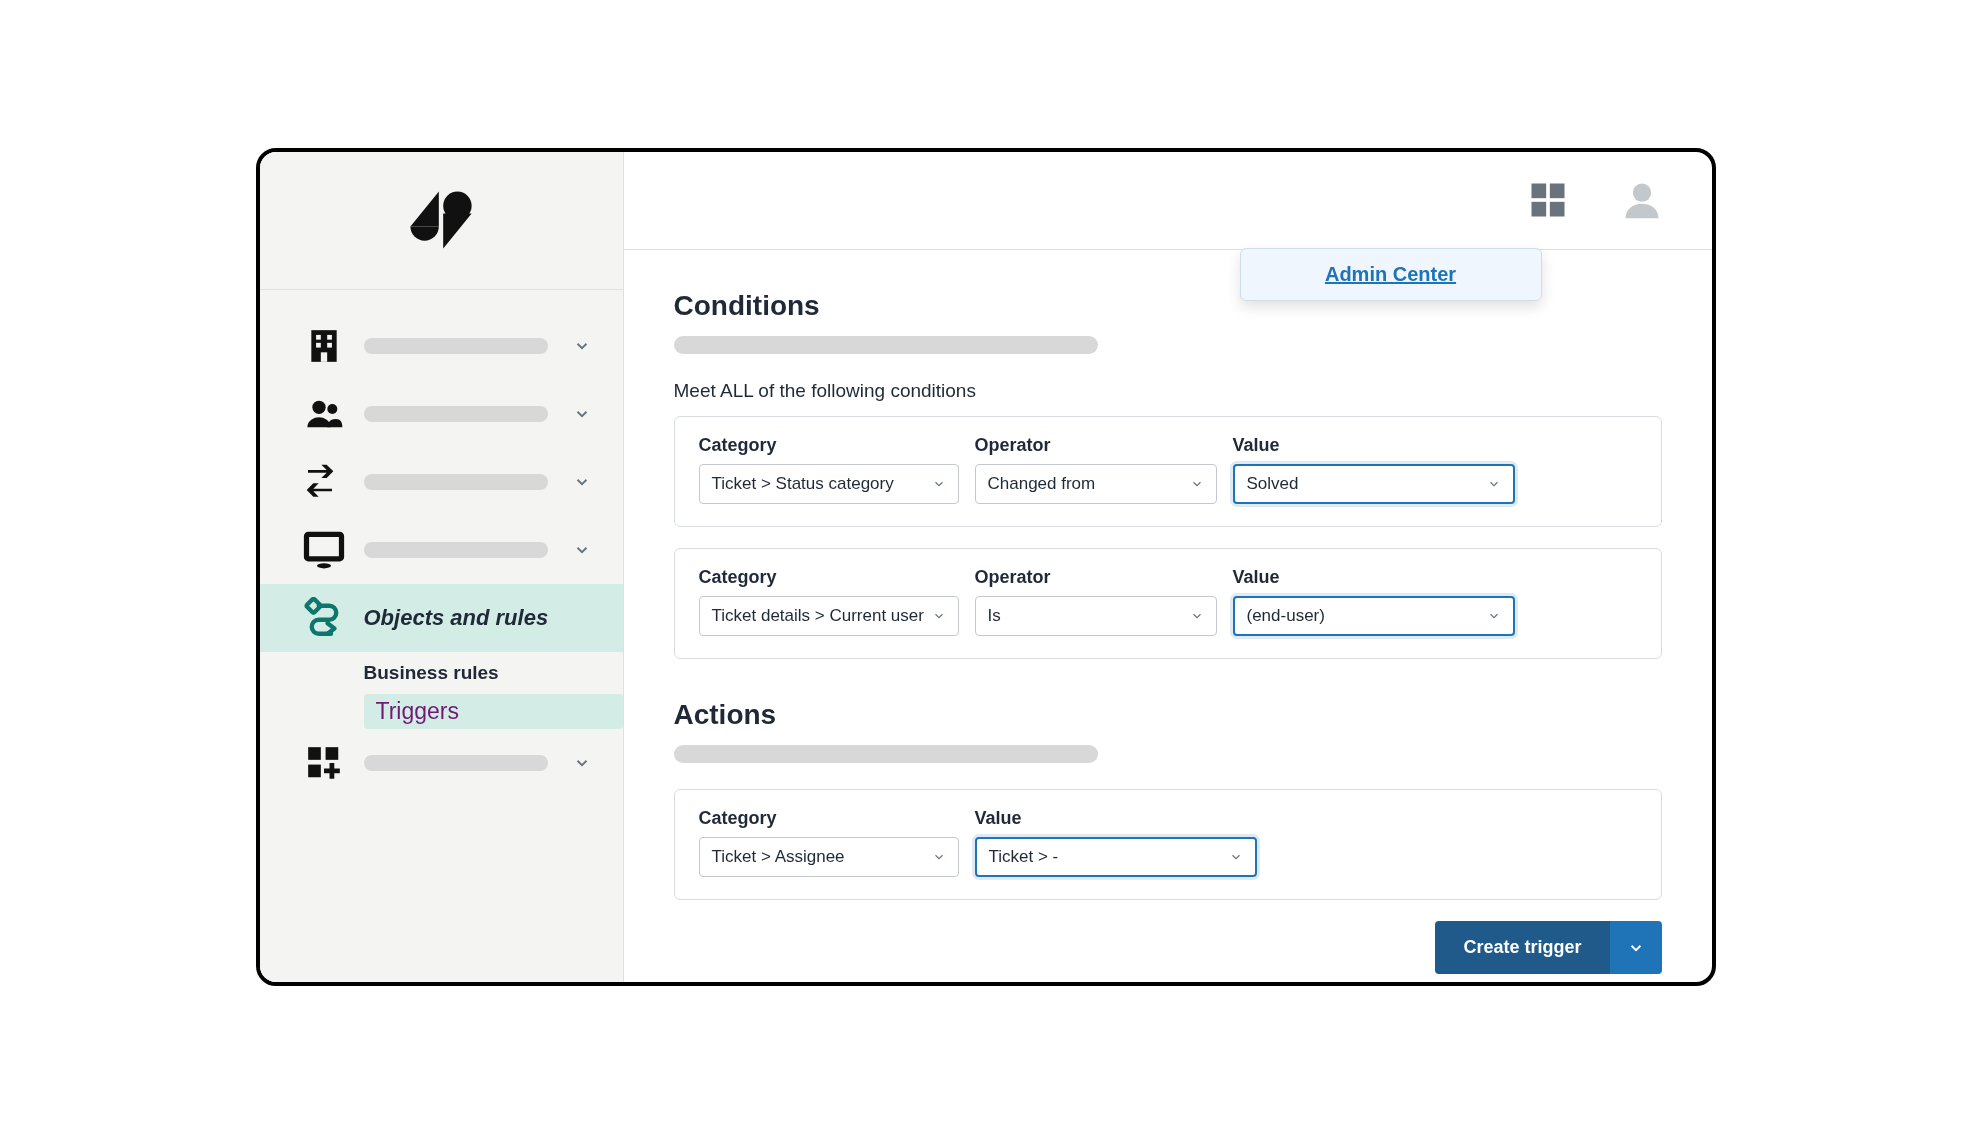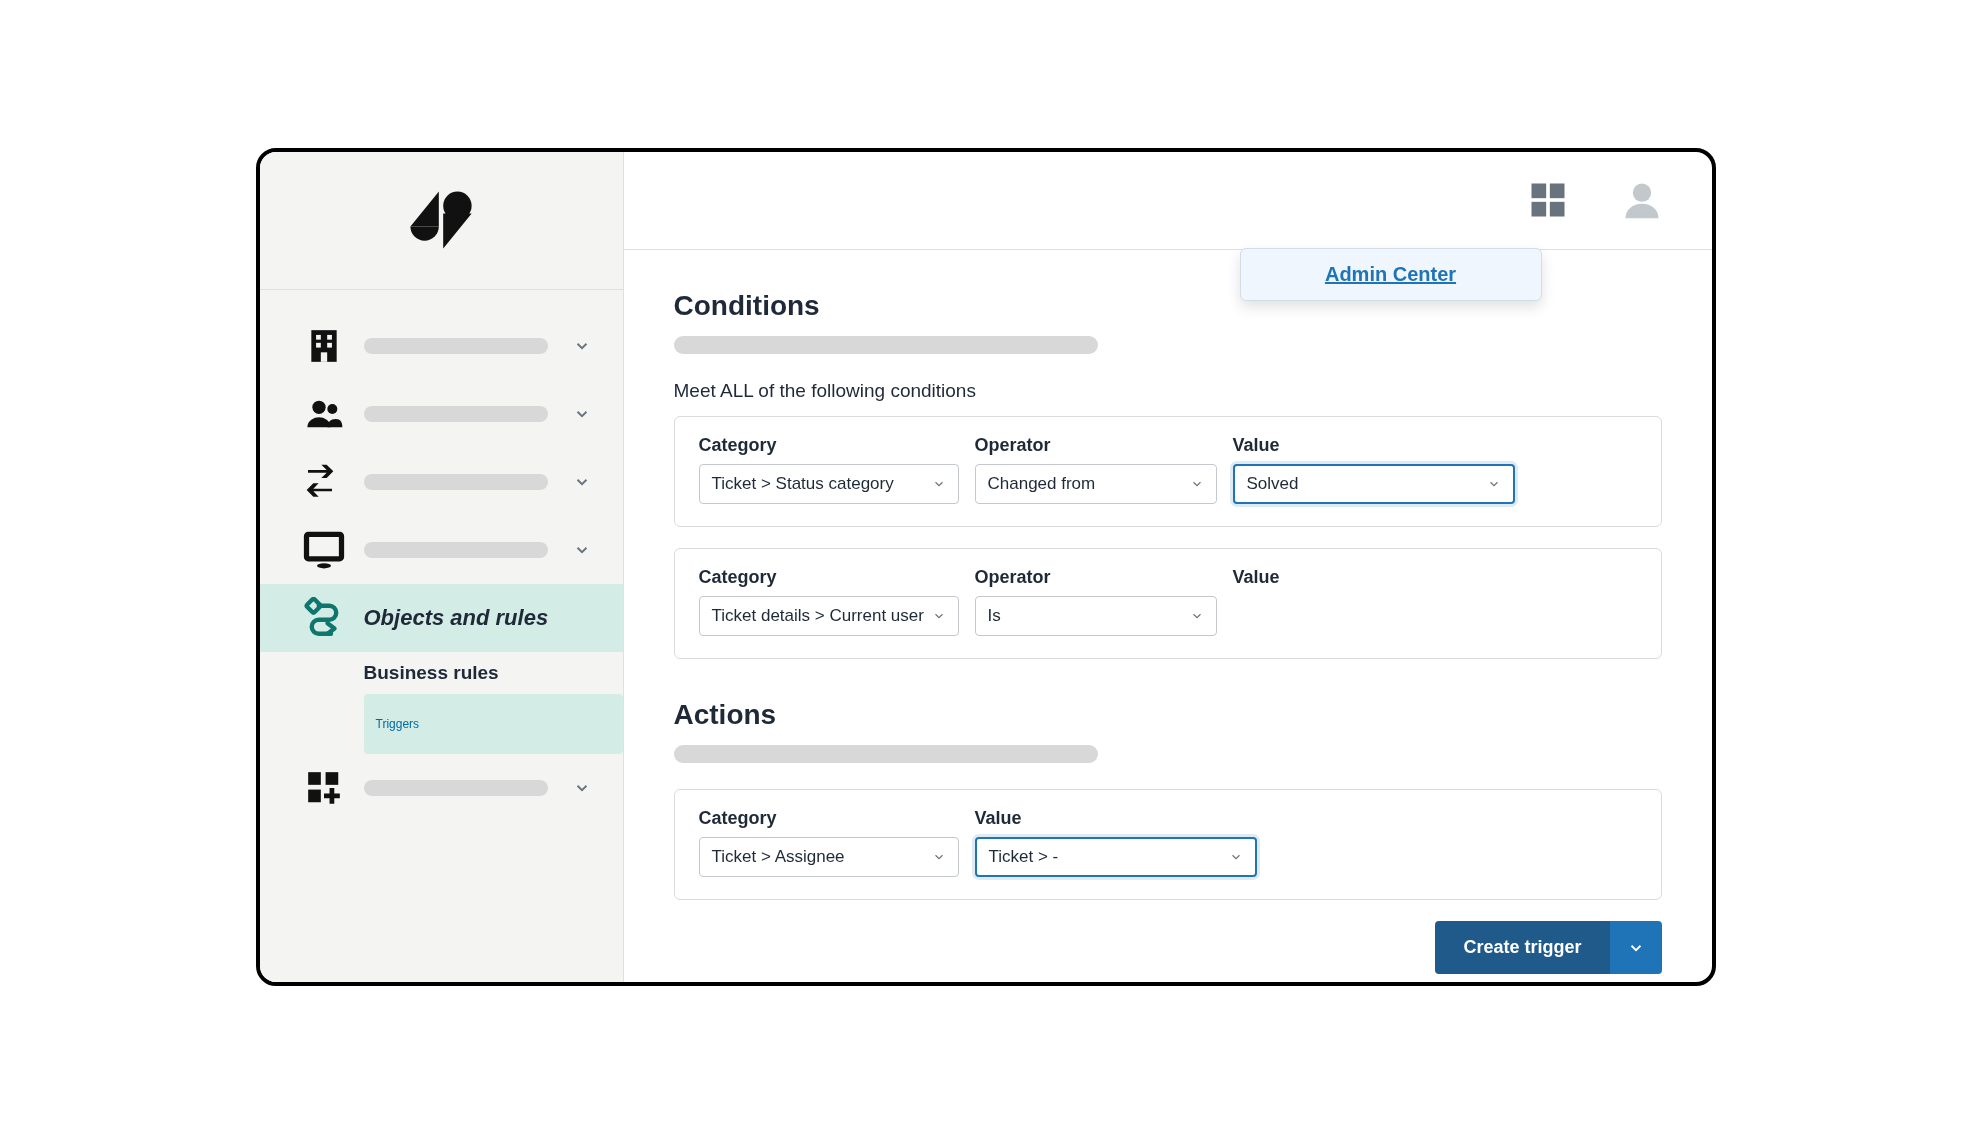--- a/index.html
+++ b/index.html
@@ -85,23 +85,23 @@
   .subnav {
     padding-left: 104px;
   }
   .subnav-heading {
     font-size: 19px;
     font-weight: 700;
     padding: 10px 0;
     color: #1f2937;
   }
   .subnav-item {
-    font-size: 12px;
-    padding: 23px 12px;
-    color: #0369a1;
+    font-size: 23px;
+    padding: 4px 12px;
+    color: #701a75;
     border-radius: 4px;
   }
   .subnav-item.active {
     background: #d3ece6;
   }
   
   .main {
     flex: 1;
     display: flex;
     flex-direction: column;
@@ -429,20 +429,26 @@
             <span class="field-label">Operator</span>
             <div class="select w-242">
               <span>Is</span>
               <svg class="select-chevron" viewBox="0 0 24 24" fill="none" stroke="currentColor" stroke-width="2">
                   <polyline points="6 9 12 15 18 9"></polyline>
                 </svg>
             </div>
           </div>
           <div class="field">
             <span class="field-label">Value</span>
+            <div class="select highlight w-280">
+              <span>(end-user)</span>
+              <svg class="select-chevron" viewBox="0 0 24 24" fill="none" stroke="currentColor" stroke-width="2">
+                  <polyline points="6 9 12 15 18 9"></polyline>
+                </svg>
+            </div>
           </div>
         </div>
       </div>
 
       <h2 class="section-title" style="margin-top:40px">Actions</h2>
       <div class="desc-placeholder"></div>
 
       <div class="card">
         <div class="row">
           <div class="field">

